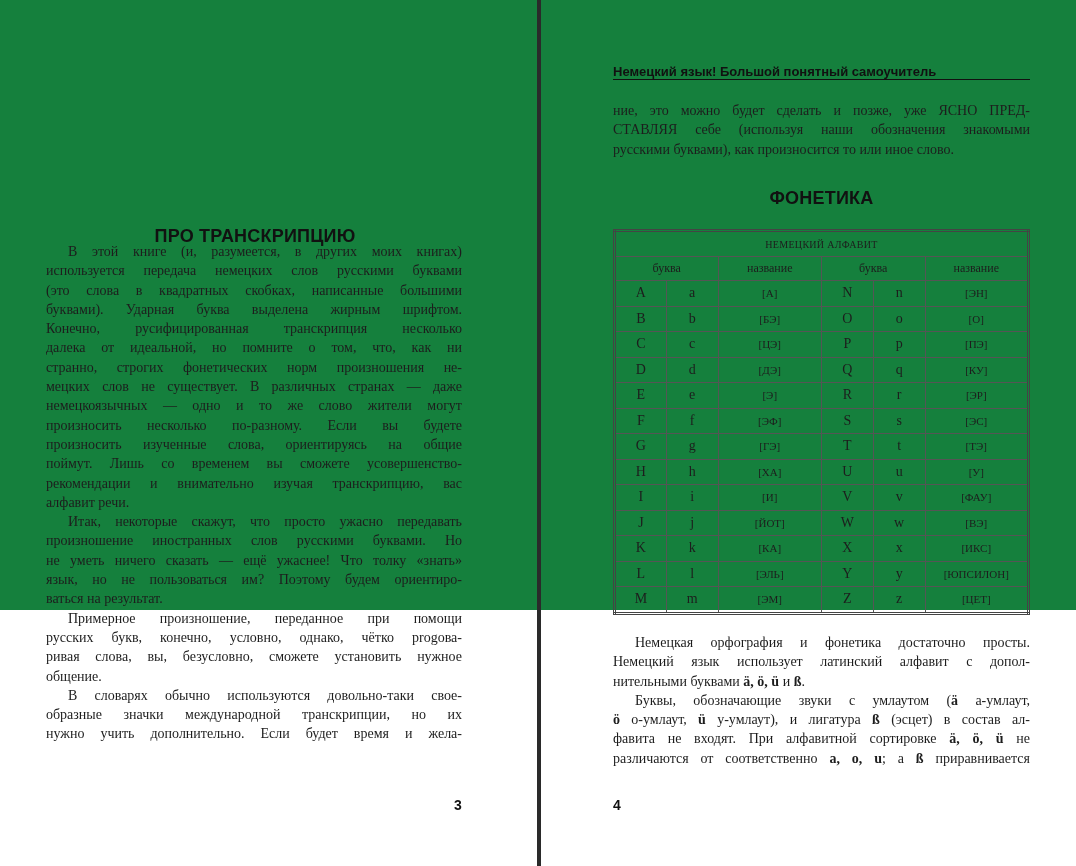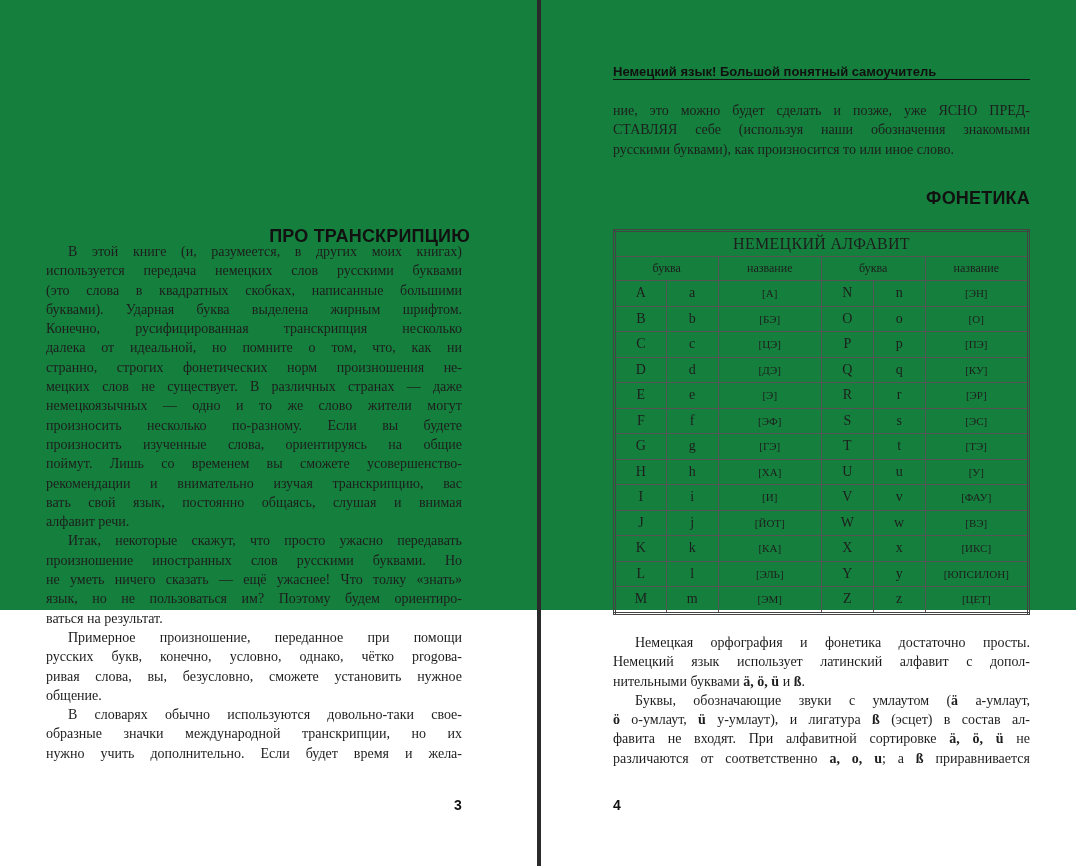--- a/index.html
+++ b/index.html
@@ -2,36 +2,36 @@
 <html><head>
 <meta charset="utf-8">
 <style>
   html, body { margin:0; padding:0; }
   body { width:1076px; height:866px; background:#ffffff; position:relative; overflow:hidden; color:#1a1a1a; }
   .page { position:absolute; top:0; height:610px; background:#15803d; }
   .page-left { left:0; width:537px; }
   .page-right { left:541px; width:535px; }
   .spine { position:absolute; left:537px; top:0; width:4px; height:866px; background:#2a2a2a; }
 
-  .heading { position:absolute; font-family:"Liberation Sans", sans-serif; font-weight:bold; font-size:18px; text-align:right; color:#111; letter-spacing:0.2px; }
+  .heading { position:absolute; font-family:"Liberation Sans", sans-serif; font-weight:bold; font-size:18px; text-align:center; color:#111; letter-spacing:0.2px; }
 
   .body-text { position:absolute; font-family:"Liberation Serif", serif; font-size:14px; line-height:19.3px; text-align:justify; color:#1d1d1d; }
   .line { display:block; text-align:justify; text-align-last:justify; white-space:nowrap; }
   .line.last { text-align-last:left; }
   .line.ind { padding-left:22px; }
 
   .pageno { position:absolute; font-family:"Liberation Sans", sans-serif; font-weight:bold; font-size:14px; color:#111; }
 
   .running-head { position:absolute; left:613px; top:64px; width:417px; font-family:"Liberation Sans", sans-serif; font-weight:bold; font-size:13px; color:#111; border-bottom:1.5px solid #111; }
 
   table.alpha { position:absolute; left:613px; top:229px; width:417px; border-collapse:collapse; border:3px double #444; font-family:"Liberation Serif", serif; color:#1d1d1d; }
   table.alpha td { border:1px solid #555; text-align:center; padding:0; height:24.5px; }
   table.alpha td.cap { font-size:14px; }
   table.alpha td.hdr { font-size:12px; height:23px; }
-  table.alpha td.title { font-size:16px; height:24px; letter-spacing:0.3px; }
+  table.alpha td.title { font-size:10px; height:24px; letter-spacing:0.3px; }
   table.alpha td.name { font-size:11px; }
   b { font-weight:bold; }
 </style>
 </head>
 <body>
 
 <div class="page page-left">
   <div class="heading" style="left:40px; top:226px; width:430px;">ПРО ТРАНСКРИПЦИЮ</div>
   <div class="body-text" id="left-body" style="left:46px; top:242px; width:416px;">
       <span class="line ind">В этой книге (и, разумеется, в других моих книгах)</span>
@@ -40,21 +40,20 @@
       <span class="line">буквами). Ударная буква выделена жирным шрифтом.</span>
       <span class="line">Конечно, русифицированная транскрипция несколько</span>
       <span class="line">далека от идеальной, но помните о том, что, как ни</span>
       <span class="line">странно, строгих фонетических норм произношения не-</span>
       <span class="line">мецких слов не существует. В различных странах — даже</span>
       <span class="line">немецкоязычных — одно и то же слово жители могут</span>
       <span class="line">произносить несколько по-разному. Если вы будете</span>
       <span class="line">произносить изученные слова, ориентируясь на общие</span>
       <span class="line">поймут. Лишь со временем вы сможете усовершенство-</span>
       <span class="line">рекомендации и внимательно изучая транскрипцию, вас</span>
-      <span class="line">вать свой язык, постоянно общаясь, слушая и внимая</span>
       <span class="line last">алфавит речи.</span>
       <span class="line ind">Итак, некоторые скажут, что просто ужасно передавать</span>
       <span class="line">произношение иностранных слов русскими буквами. Но</span>
       <span class="line">не уметь ничего сказать — ещё ужаснее! Что толку «знать»</span>
       <span class="line">язык, но не пользоваться им? Поэтому будем ориентиро-</span>
       <span class="line last">ваться на результат.</span>
       <span class="line ind">Примерное произношение, переданное при помощи</span>
       <span class="line">русских букв, конечно, условно, однако, чётко progова-</span>
       <span class="line">ривая слова, вы, безусловно, сможете установить нужное</span>
       <span class="line last">общение.</span>

